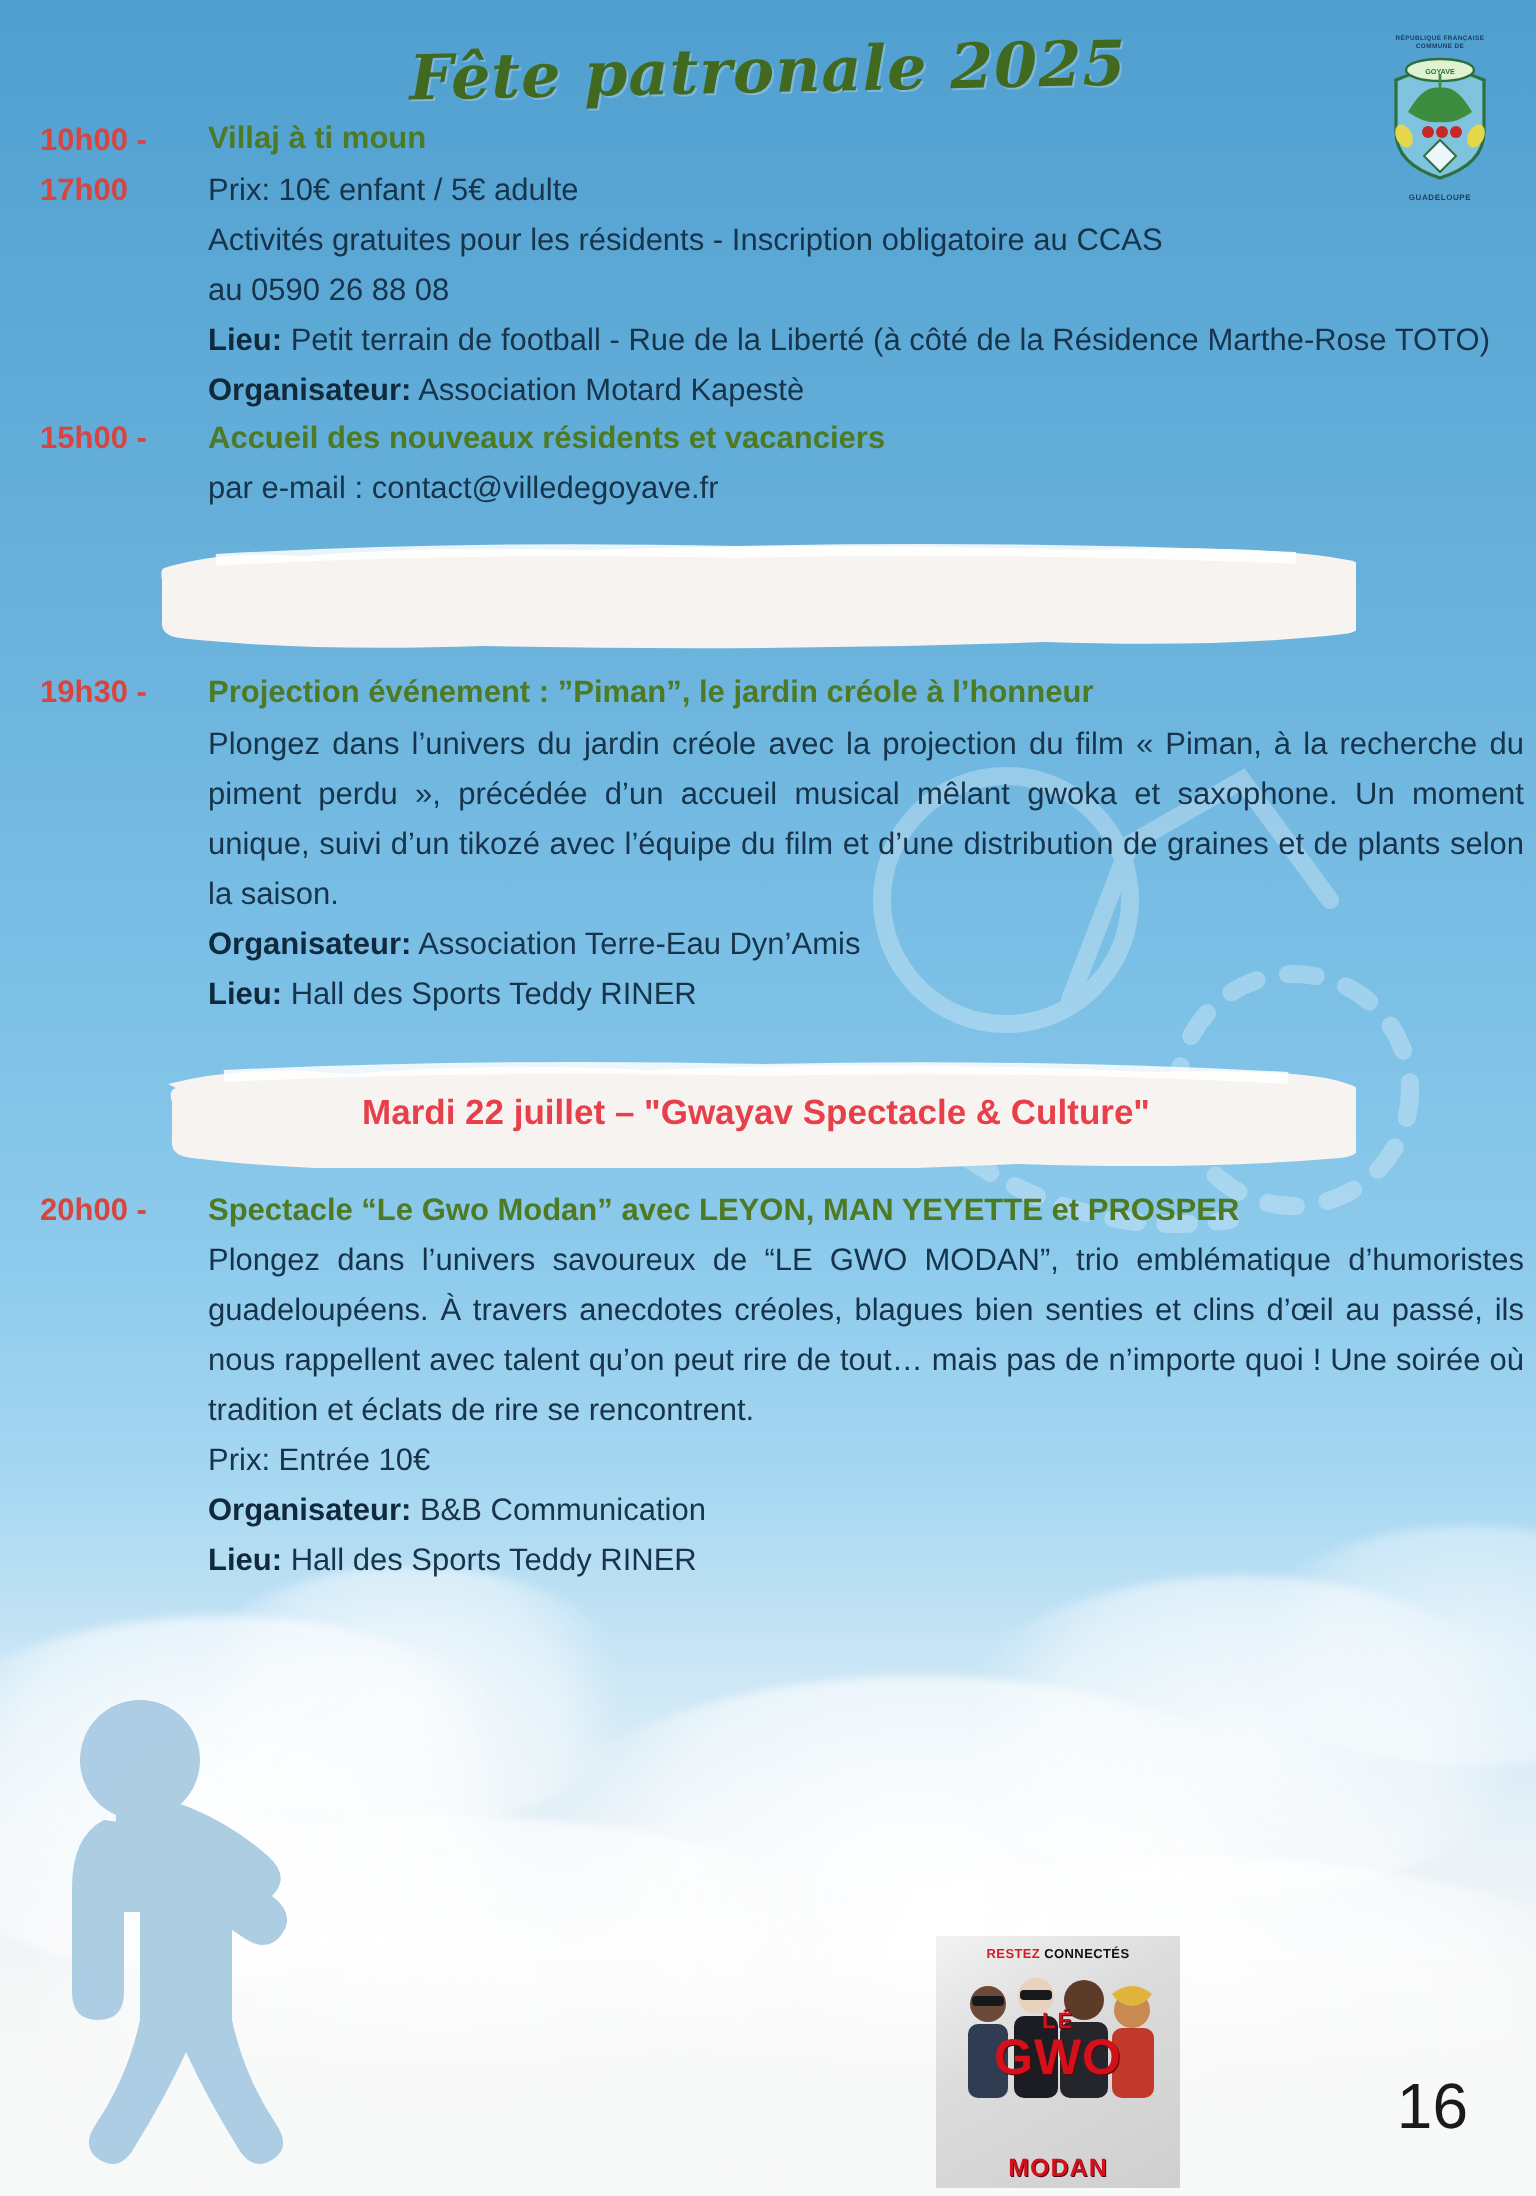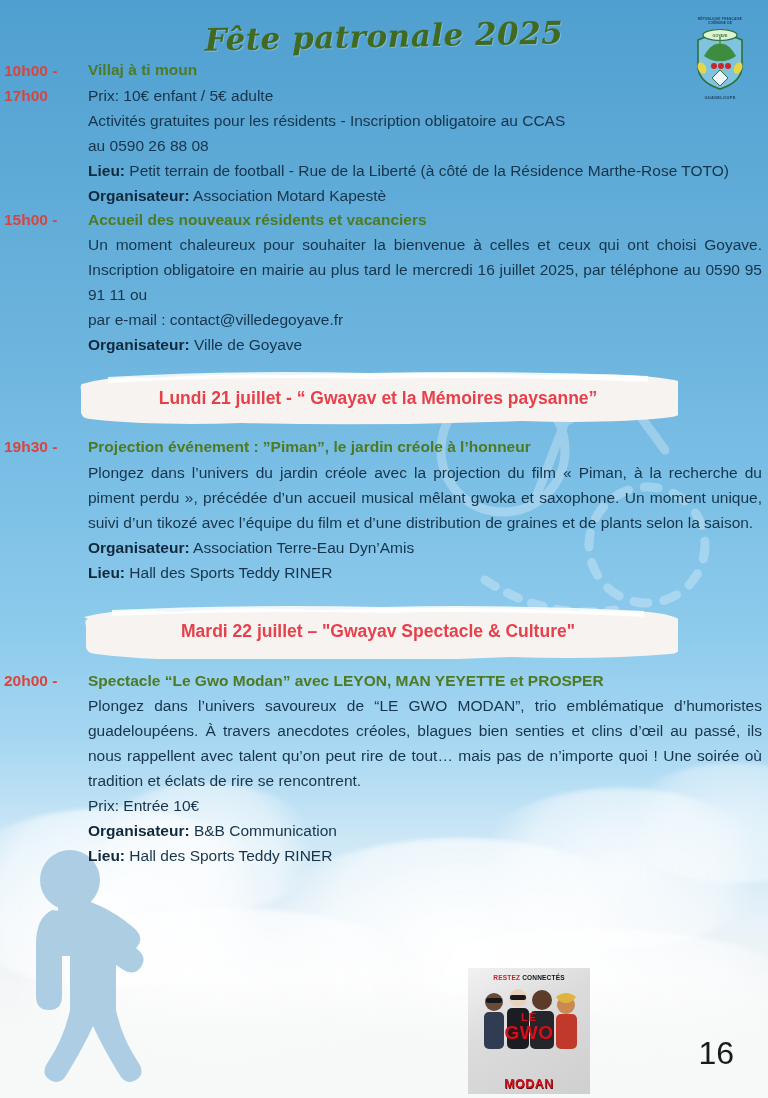--- a/index.html
+++ b/index.html
@@ -135,21 +135,21 @@
     left: 0;
     width: 768px;
   }
   .row {
     display: flex;
     align-items: flex-start;
   }
   .time {
     flex: 0 0 84px;
     text-align: left;
-    padding-left: 4px;
+    padding-left: 20px;
     font-size: 15.5px;
     font-weight: bold;
     color: #d8453f;
     line-height: 24.5px;
     white-space: nowrap;
   }
   .body-col {
     flex: 1 1 auto;
     padding-right: 6px;
   }
@@ -228,21 +228,21 @@
     bottom: 4px;
     left: 0;
     width: 122px;
     text-align: center;
     line-height: 1;
     color: #d4111b;
     font-weight: bold;
     text-shadow: .5px .5px 0 #5a0508;
   }
   .poster .pt-le { font-size: 11px; letter-spacing: 1px; }
-  .poster .pt-gwo { font-size: 19px; letter-spacing: .5px; }
+  .poster .pt-gwo { font-size: 25px; letter-spacing: .5px; }
   .poster .pt-modan { font-size: 12.5px; letter-spacing: .5px; margin-top: 36px; }
 
   .page-num {
     position: absolute;
     right: 34px;
     bottom: 26px;
     font-size: 32px;
     color: #1a1a1a;
     font-family: "Liberation Sans", sans-serif;
   }
@@ -317,32 +317,29 @@
         <div class="ev-line">au 0590 26 88 08</div>
         <div class="ev-line ev-just"><span class="lbl">Lieu:</span><span> Petit terrain de football - Rue de la Liberté (à côté de la Résidence Marthe-Rose TOTO)</span></div>
         <div class="ev-line"><span class="lbl">Organisateur:</span><span> Association Motard Kapestè</span></div>
       </div>
     </div>
 
     <div class="row">
       <div class="time">15h00 -</div>
       <div class="body-col">
         <div class="ev-title">Accueil des nouveaux résidents et vacanciers</div>
-        <div class="ev-line ev-just">Un moment chaleureux pour souhaiter la bienvenue à celles et ceux qui ont choisi Goyave. Inscription obligatoire en mairie au plus tard le mercredi 16 juillet 2025, par téléphone au 0590 95 91 11 ou</div>
         <div class="ev-line"> par e-mail : contact@villedegoyave.fr</div>
-        <div class="ev-line"><span class="lbl">Organisateur:</span><span> Ville de Goyave</span></div>
       </div>
     </div>
 
     <div class="banner-wrap">
       <svg class="banner-brush" viewBox="0 0 600 54" preserveAspectRatio="none">
         <path d="M4 13 q30 -9 70 -6 q60 -5 140 -3 q120 -4 250 0 q90 -3 132 5 q8 1 6 7 l0 22 q2 7 -8 8 q-60 7 -150 4 q-140 5 -280 2 q-90 3 -152 -4 q-10 -1 -9 -9 l0 -20 q-1 -5 1 -6 z" fill="#f6f3f1"></path>
         <path d="M30 9 q120 -7 260 -4 q140 -3 280 3" stroke="#ffffff" stroke-width="6" fill="none" opacity=".85"></path>
       </svg>
-      <div class="banner-text">Lundi 21 juillet - “ Gwayav et la Mémoires paysanne”</div>
     </div>
 
     <div class="row">
       <div class="time">19h30 -</div>
       <div class="body-col">
         <div class="ev-title">Projection événement : ”Piman”, le jardin créole à l’honneur</div>
         <div class="ev-line ev-just">Plongez dans l’univers du jardin créole avec la projection du film « Piman, à la recherche du piment perdu », précédée d’un accueil musical mêlant gwoka et saxophone. Un moment unique, suivi d’un tikozé avec l’équipe du film et d’une distribution de graines et de plants selon la saison.</div>
         <div class="ev-line"><span class="lbl">Organisateur:</span><span> Association Terre-Eau Dyn’Amis</span></div>
         <div class="ev-line"><span class="lbl">Lieu:</span><span> Hall des Sports Teddy RINER</span></div>
       </div>

